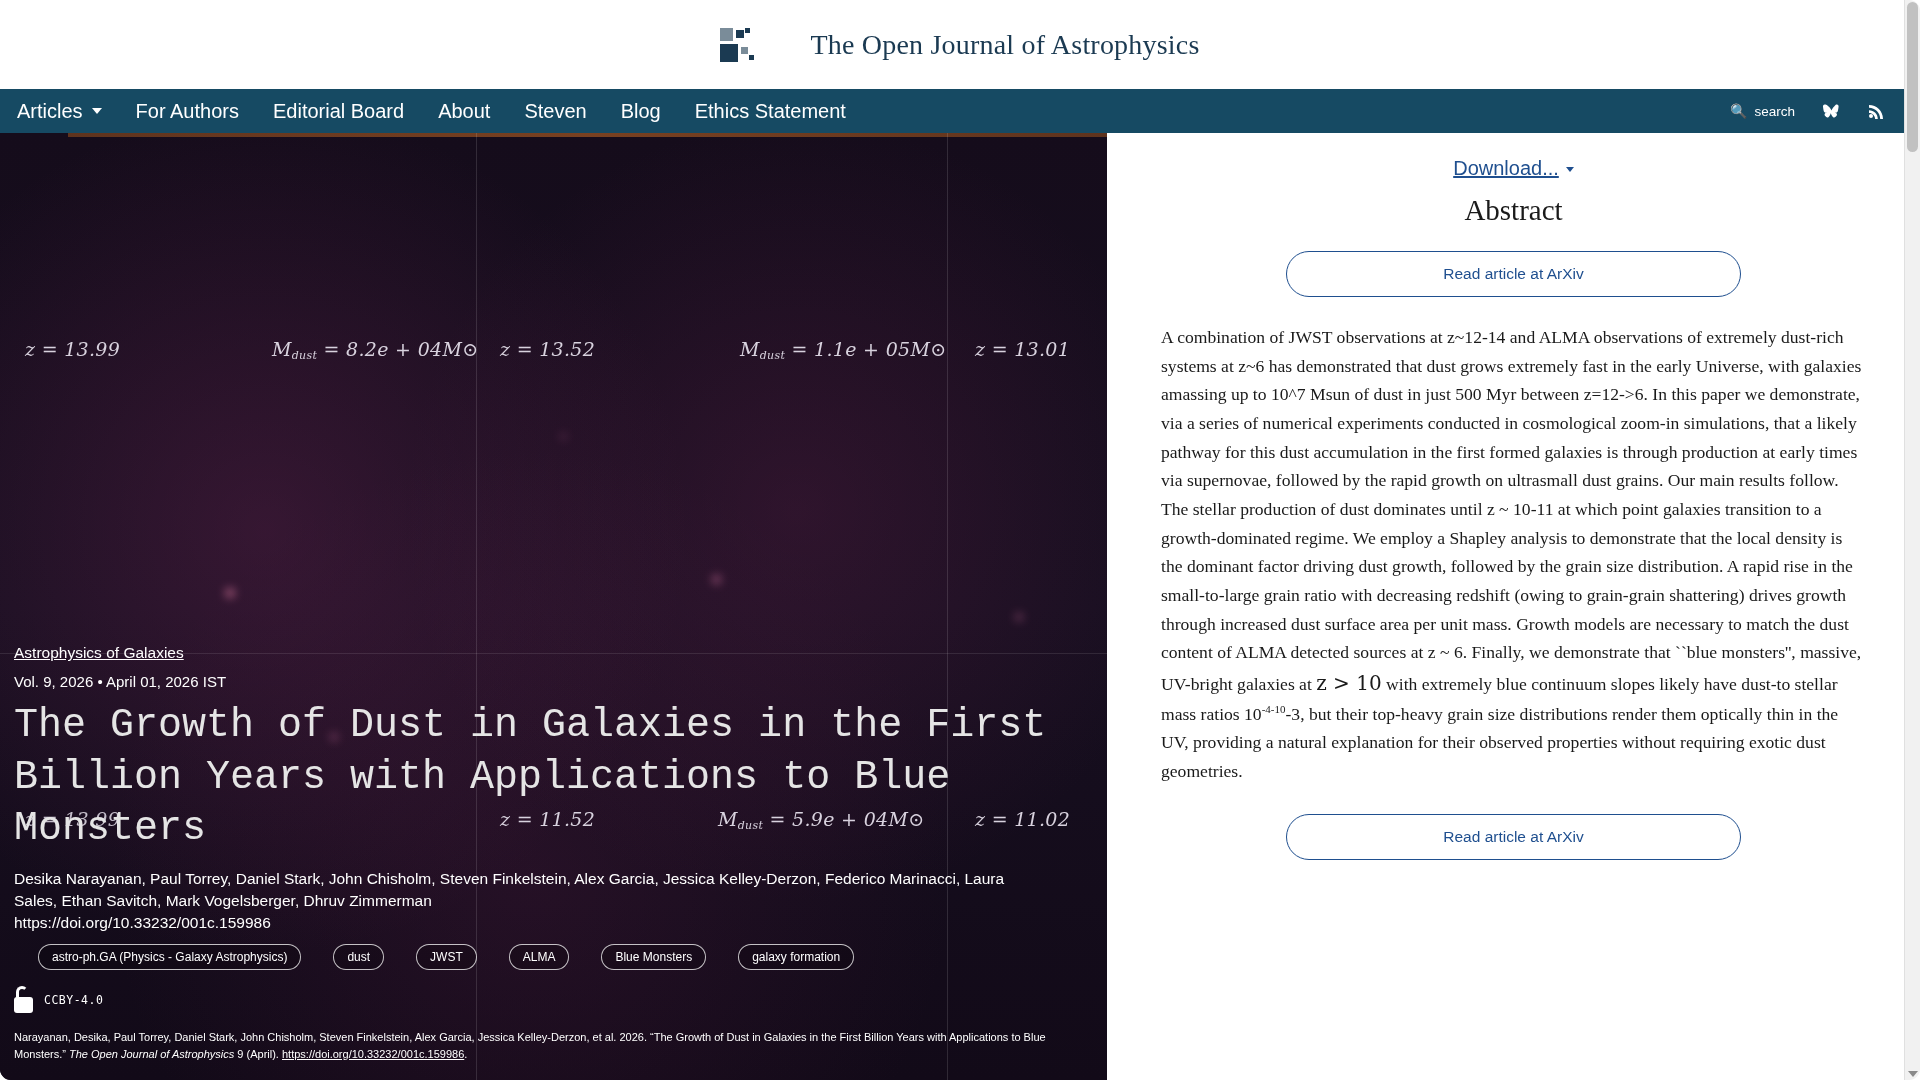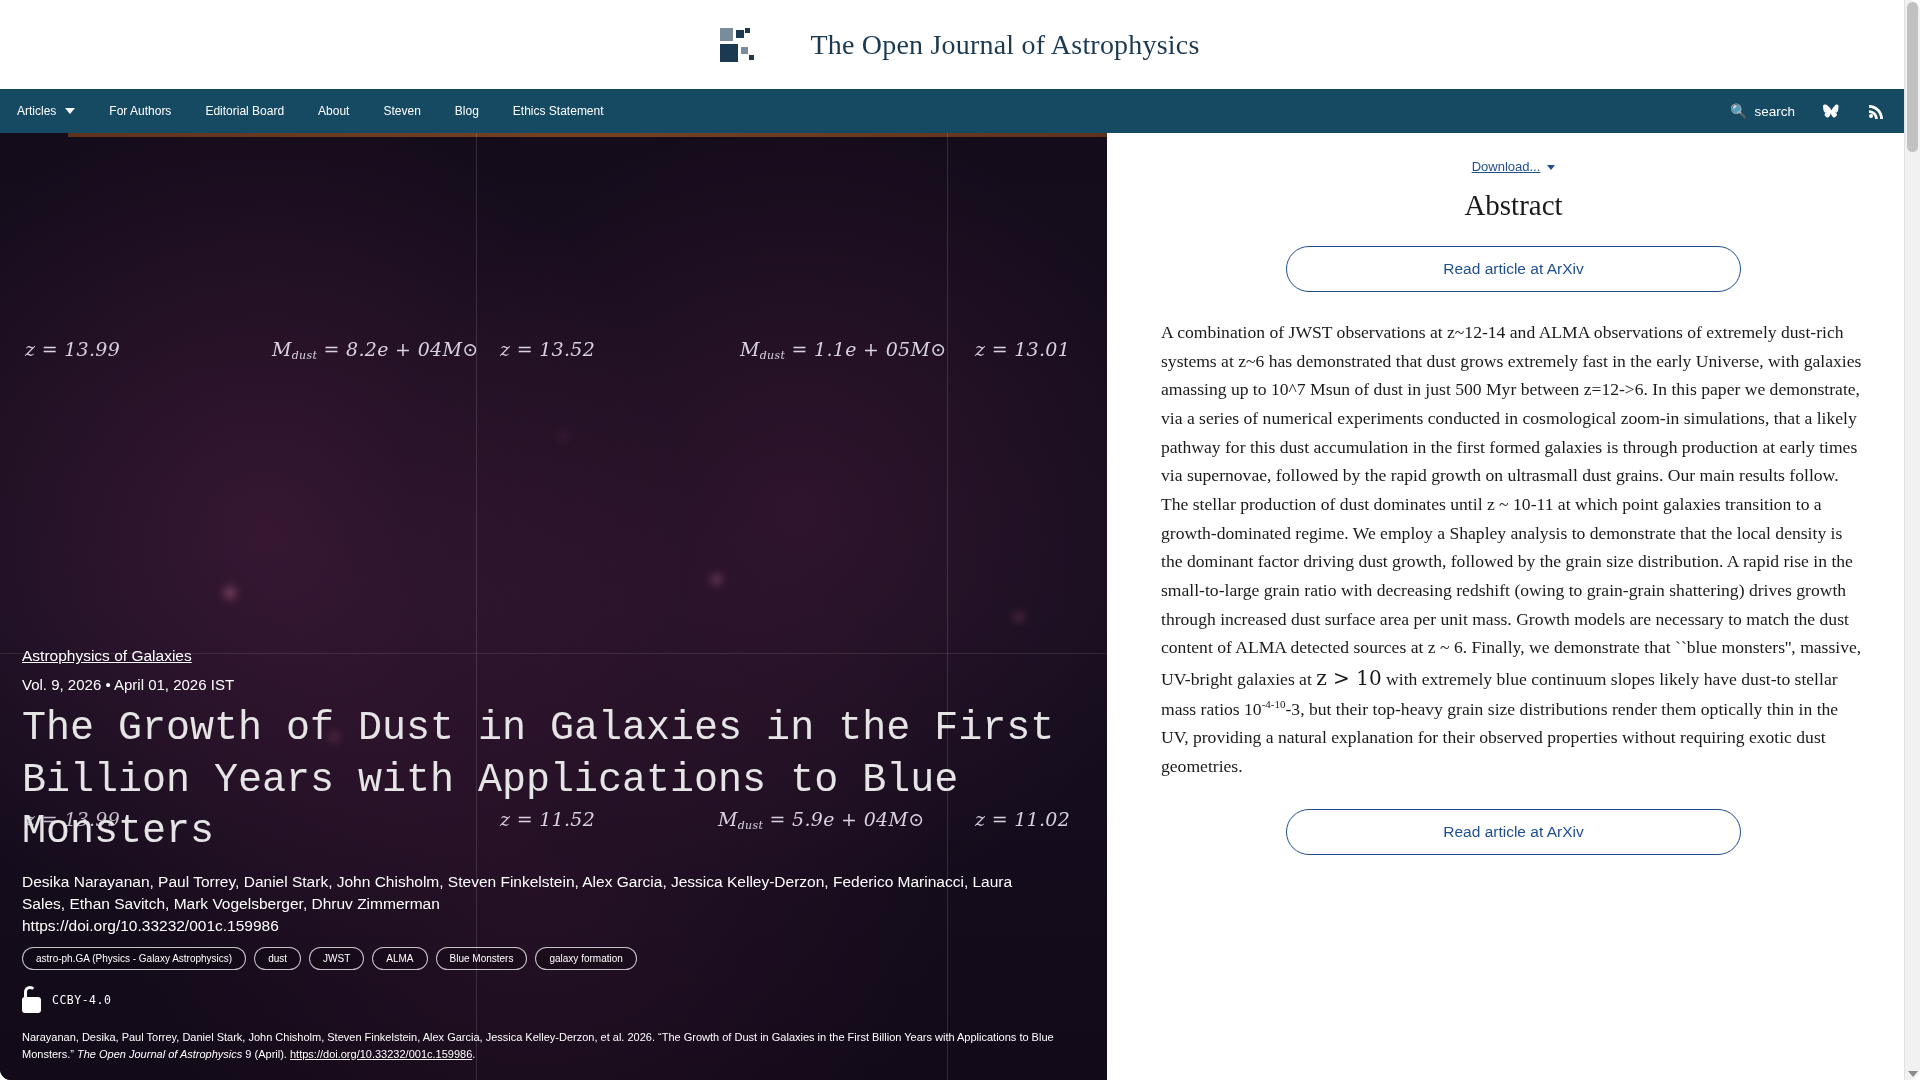--- a/index.html
+++ b/index.html
@@ -56,21 +56,21 @@
     height: 44px;
     background: #164a63;
     display: flex;
     align-items: center;
     padding: 0 0 0 0;
     color: #ffffff;
     position: relative;
   }
   .nav-left { display: flex; align-items: center; height: 100%; }
   .nav-item {
-    font-size: 12px;
+    font-size: 20px;
     color: #ffffff;
     padding: 0 17px;
     height: 100%;
     display: flex;
     align-items: center;
     cursor: pointer;
     white-space: nowrap;
   }
   .caret {
     display: inline-block;
@@ -145,21 +145,21 @@
   .blob {
     position: absolute;
     border-radius: 50%;
     filter: blur(5px);
   }
 
   
   .article {
     position: absolute;
     left: 0; right: 0; bottom: 0;
-    padding: 0 14px 18px 22px;
+    padding: 0 14px 18px 14px;
     color: #ffffff;
   }
   .cat {
     font-size: 15.5px;
     color: #ffffff;
     text-decoration: underline;
     display: inline-block;
     margin-bottom: 11px;
     cursor: pointer;
   }
@@ -187,25 +187,26 @@
   .doi-plain {
     font-size: 15.5px;
     color: #ffffff;
     margin-bottom: 12px;
   }
   .tags { display: flex; flex-wrap: wrap; gap: 8px; margin-bottom: 16px; }
   .tag {
     border: 1px solid rgba(255,255,255,.75);
     border-radius: 20px;
     padding: 5px 13px;
-    font-size: 10px;
+    font-size: 12px;
     color: #ffffff;
     white-space: nowrap;
     cursor: pointer;
     background: rgba(0,0,0,.18);
+    margin-left: 24px;
   }
   .license { display: flex; align-items: center; gap: 11px; margin-bottom: 16px; }
   .oa-icon {
     width: 19px; height: 27px;
     position: relative;
   }
   .oa-icon .body {
     position: absolute; bottom: 0; left: 0;
     width: 19px; height: 16px; border-radius: 3px;
     background: #ffffff;
@@ -233,21 +234,21 @@
   .citation .journal { font-style: italic; }
   .citation a, .doi-link {
     color: #ffffff;
     text-decoration: underline;
     cursor: pointer;
   }
 
   
   .download-wrap { text-align: center; margin-bottom: 14px; }
   .download {
-    font-size: 13px;
+    font-size: 20px;
     color: #1f4f8f;
     text-decoration: underline;
     cursor: pointer;
     display: inline-block;
   }
   .download .dl-caret {
     display: inline-block;
     margin-left: 7px;
     width: 0; height: 0;
     border-left: 4px solid transparent;

